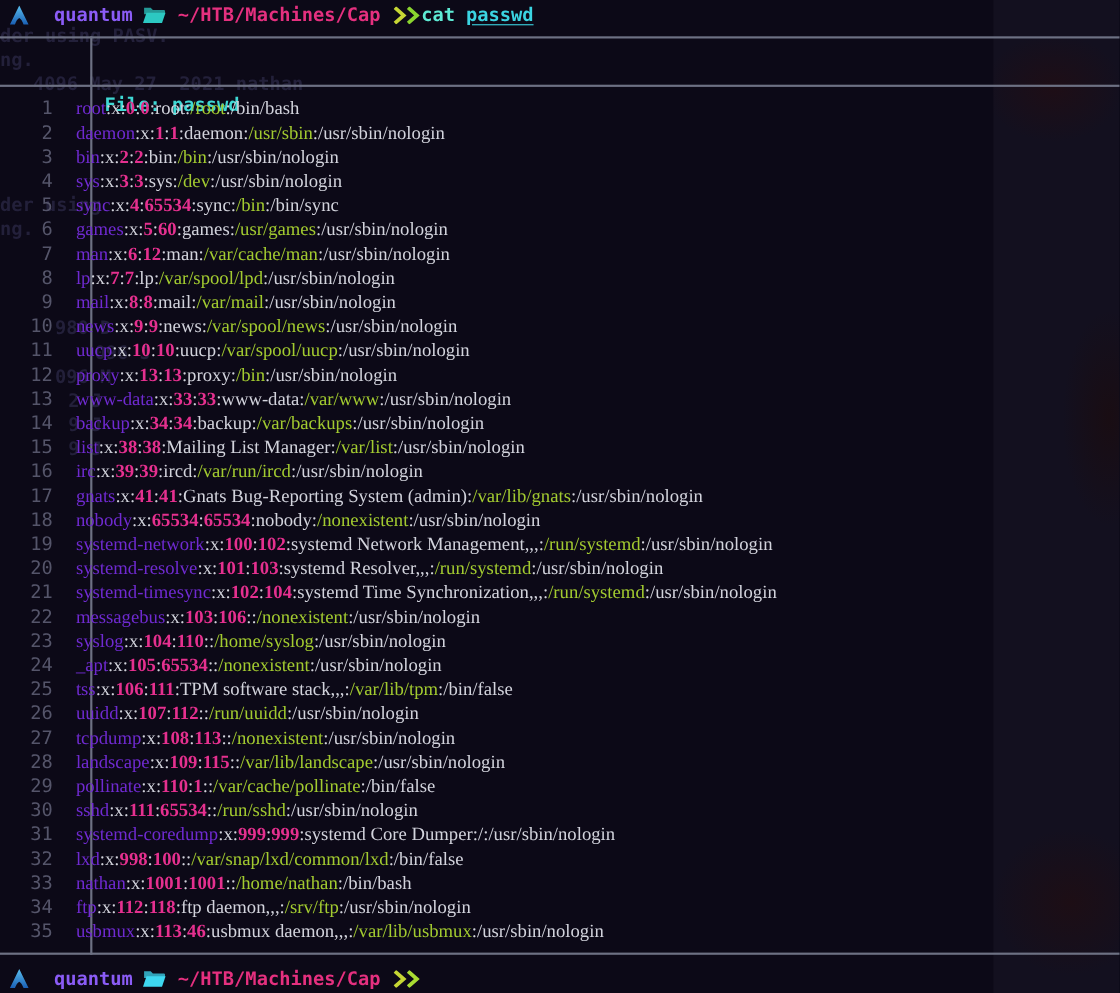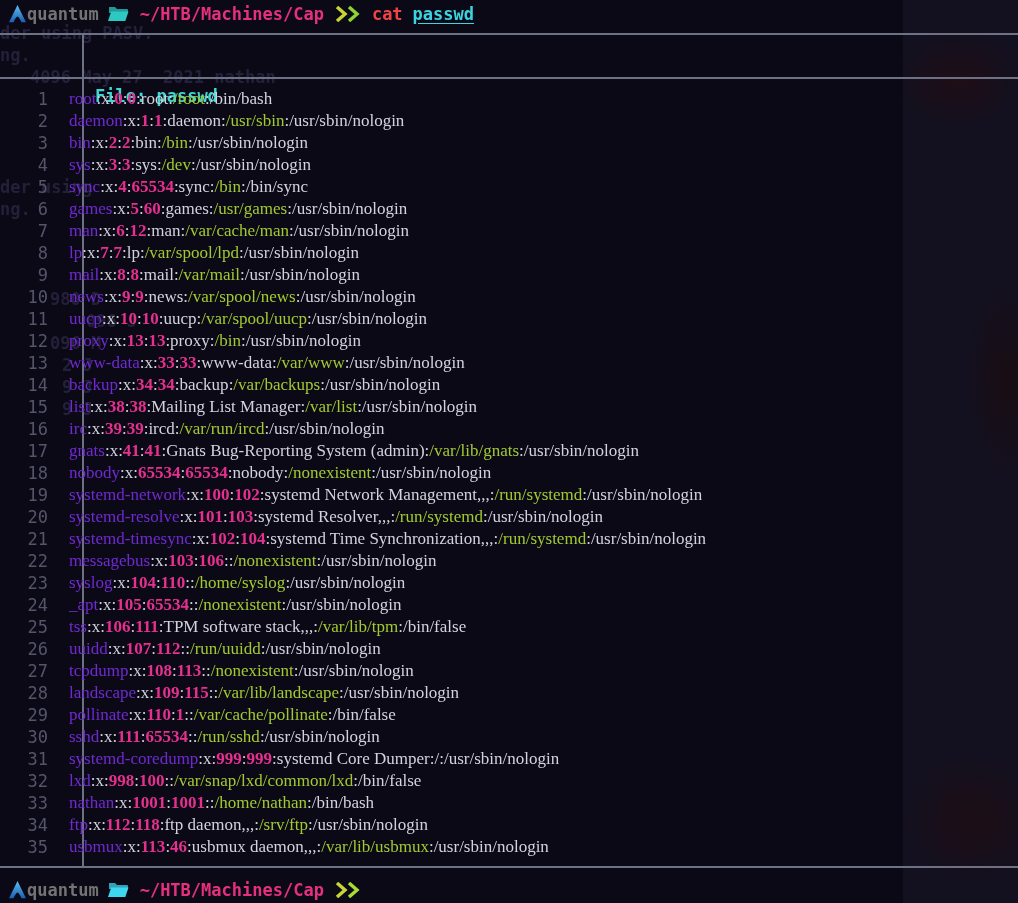--- a/index.html
+++ b/index.html
@@ -30,25 +30,25 @@
   .code{margin-left:21px;font-family:Liberation Serif, serif;}
   .t{color:#d2d3dc;}
   .u{color:#6f2ad0;}
   .n{color:#e5308f;font-weight:700;}
   .p{color:#a2ca30;}
   
   .prompt{position:absolute;left:0;height:22px;display:flex;align-items:center;z-index:5;white-space:pre;font-weight:700;}
   .prompt-top{top:3px;}
   .prompt-bottom{top:879px;}
   .arch{margin-left:8px;width:19px;height:18px;flex:none;}
-  .p-user{margin-left:0;color:#737373;}
+  .p-user{margin-left:22px;color:#8b5cf6;}
   .folder{margin-left:9px;width:21px;height:16px;flex:none;}
   .p-path{margin-left:11px;color:#e5307f;}
   .chev{margin-left:10px;width:27px;height:16px;flex:none;}
-  .p-cmd{margin-left:11px;color:#ef4444;}
+  .p-cmd{color:#5eead4;}
   .p-arg{margin-left:10px;color:#3bd4e2;text-decoration:underline;text-underline-offset:3px;}
   .prompt-top .folder path{fill:#2cc8c2;}
   .prompt-bottom .folder path{fill:#3ed7f0;}
 </style>
 </head>
 <body>
 
 <div class="screen">
 
   <div class="wallpaper-band"></div>

